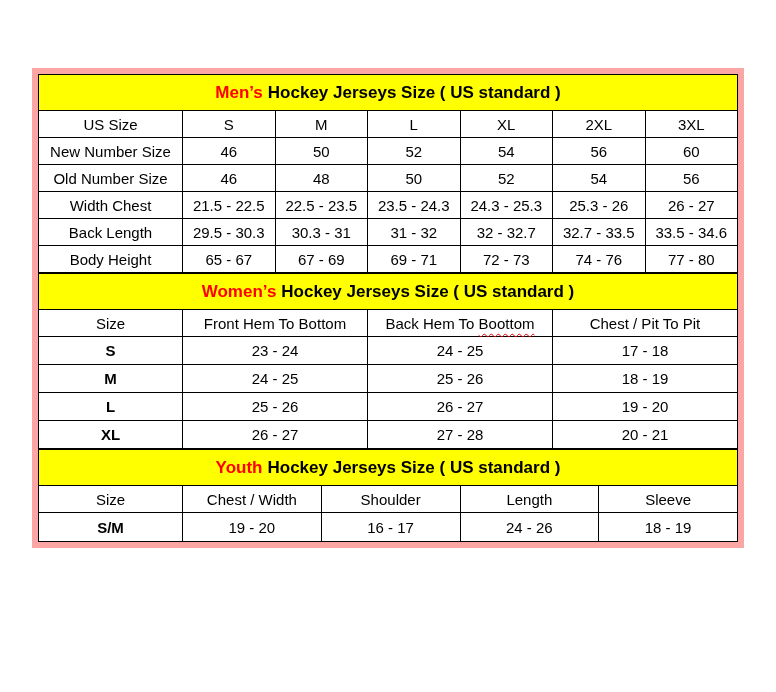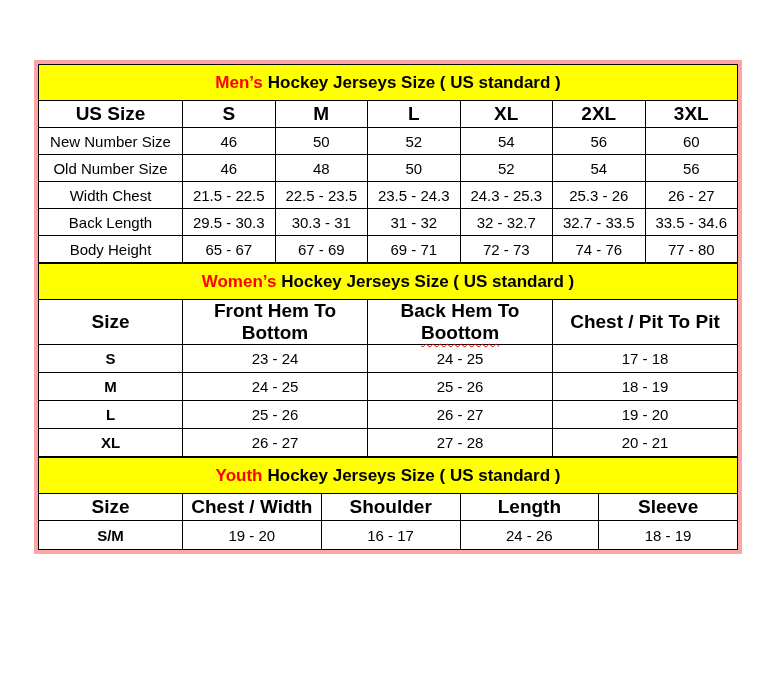--- a/index.html
+++ b/index.html
@@ -6,32 +6,32 @@
   body {
     width:776px; height:692px; overflow:hidden;
     font-family:"Liberation Sans", sans-serif; color:#000;
   }
   .page { width:776px; height:692px; box-sizing:border-box; padding-top:60px; }
   .title {
     margin:0 0 22px 0; text-align:center;
     font-size:30px; font-weight:bold; letter-spacing:-0.5px;
     color:var(--title-blue,#1276C3);
   }
-  .chart-wrap { width:700px; margin:0 auto; border:4px solid #fca5a5; }
+  .chart-wrap { width:700px; margin:8px auto; border:6px solid #fca5a5; }
   table { border-collapse:collapse; width:100%; table-layout:fixed; }
   td, th { border:1px solid #000; text-align:center; vertical-align:middle; padding:0 2px; }
   col.c-label { width:144px; }
 
   .band-cell {
     background:var(--band-yellow,#FFFF00);
     height:35px; font-size:17px; font-weight:bold;
   }
   .hl { color:var(--hl-red,#FF0000); margin-right:5px; }
 
-  .hdr th { height:26px; font-size:19px; font-weight:bold; }
+  .hdr th { height:26px; font-size:15px; font-weight:normal; }
   .dr td  { font-size:15px; font-weight:normal; }
   .men   .dr td { height:26px; }
   .women .dr td { height:27px; }
   .youth .dr td { height:28px; }
   td.sizecell { font-weight:bold; }
 
   .squiggle {
     text-decoration-line:underline;
     text-decoration-style:wavy;
     text-decoration-color:#e00000;

